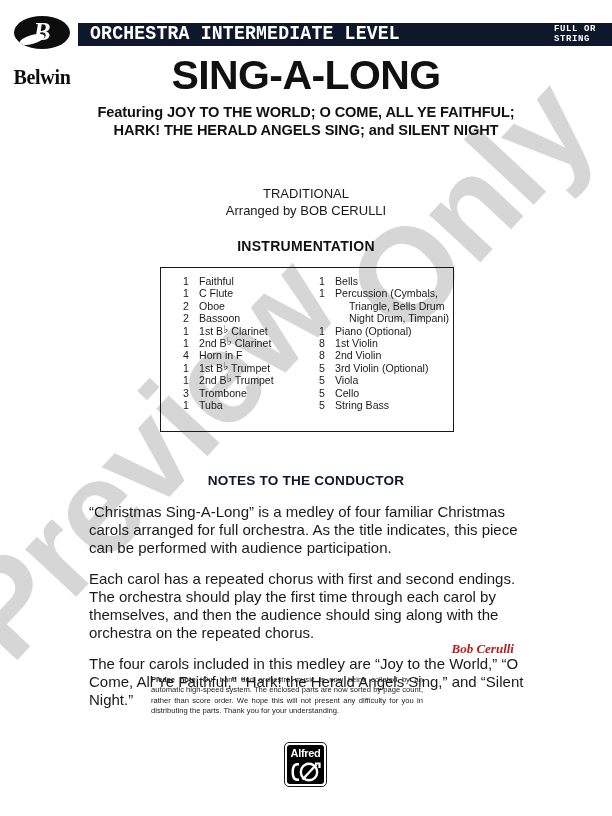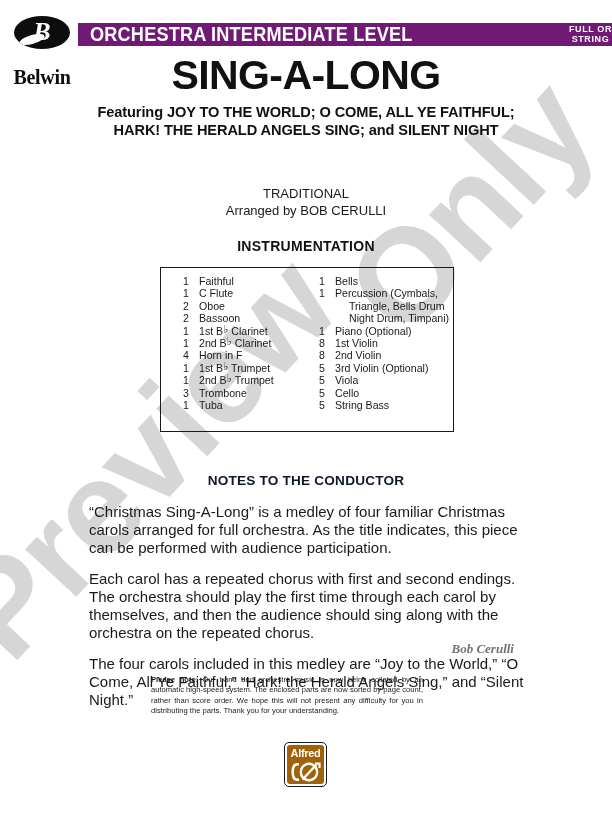--- a/index.html
+++ b/index.html
@@ -111,42 +111,44 @@
     margin-top: 18px;
     letter-spacing: -0.3px;
     text-align: center;
   }
   #banner {
     position: absolute;
     left: 78px;
     top: 23px;
     width: 534px;
     height: 23px;
-    background: #701a75;
+    background: #0f172a;
     color: #ffffff;
     display: flex;
     align-items: center;
+    font-family: Liberation Mono, monospace;
   }
   #banner-title {
     font-size: 19.5px;
     font-weight: 700;
     line-height: 1;
     letter-spacing: 0.2px;
     transform: scaleX(0.93);
     transform-origin: left center;
     margin-left: 12px;
     white-space: nowrap;
   }
   #banner-sub {
     margin-left: auto;
+    margin-right: 16px;
     font-size: 9px;
     font-weight: 700;
     line-height: 9.5px;
     letter-spacing: 0.6px;
-    text-align: center;
+    text-align: left;
     white-space: nowrap;
   }
 
   
   #title-block {
     position: absolute;
     left: 0;
     top: 56px;
     width: 612px;
     text-align: center;
@@ -268,21 +270,21 @@
     left: 76px;
     top: 641px;
     width: 460px;
     text-align: right;
     padding-right: 22px;
     box-sizing: border-box;
     font-family: "Liberation Serif", serif;
     font-style: italic;
     font-weight: 700;
     font-size: 13px;
-    color: #737373;
+    color: #b91c1c;
   }
 
   
   #fine-print {
     position: absolute;
     left: 151px;
     top: 675px;
     width: 272px;
     font-size: 7.6px;
     line-height: 10.4px;
@@ -300,21 +302,21 @@
     height: 45px;
     border: 1.6px solid #1a1a1a;
     border-radius: 5px;
     box-sizing: border-box;
     padding: 2px;
     background: #ffffff;
   }
   .alfred-inner {
     width: 100%;
     height: 100%;
-    background: #a16207;
+    background: #000000;
     border-radius: 3px;
     position: relative;
     overflow: hidden;
   }
   .alfred-word {
     position: absolute;
     left: 0; top: 2px;
     width: 100%;
     text-align: center;
     color: #ffffff;

